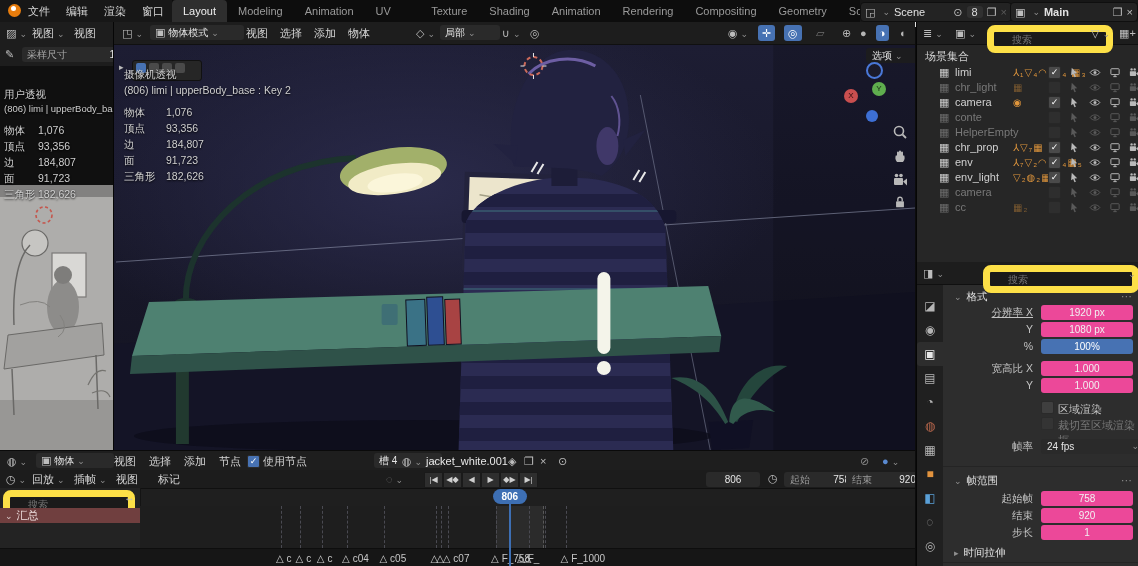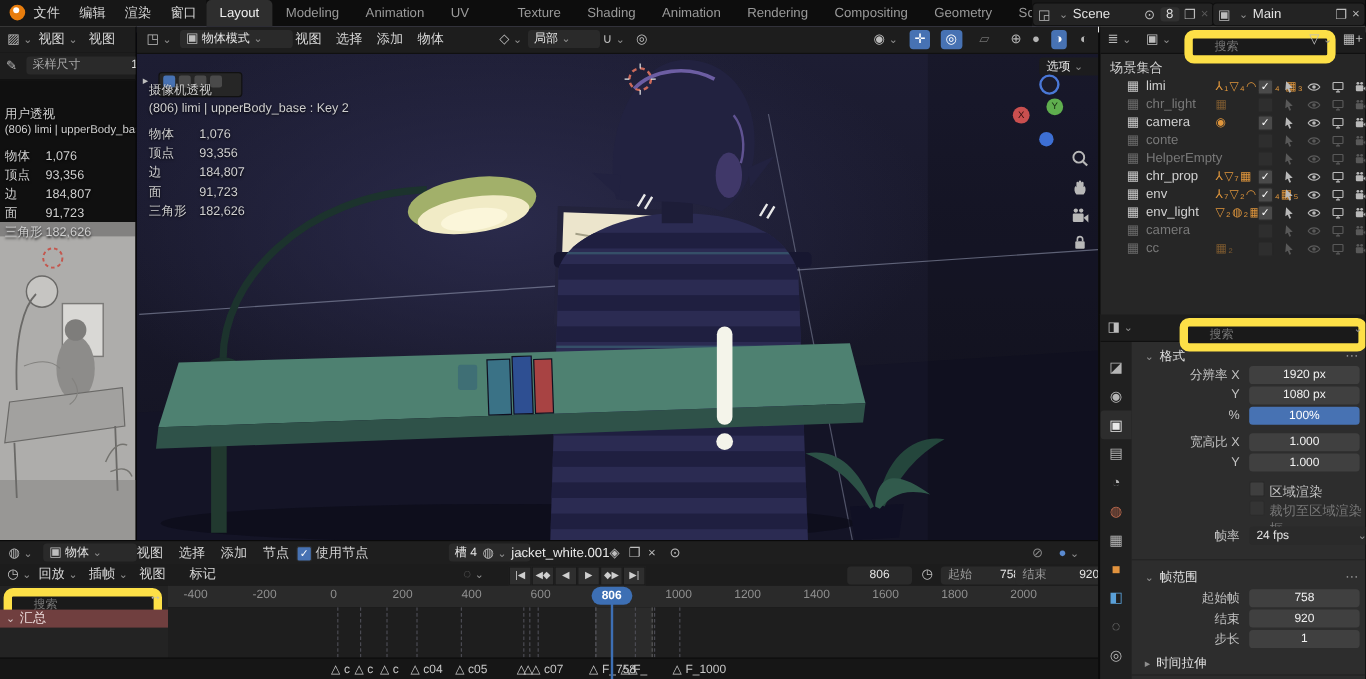--- a/index.html
+++ b/index.html
@@ -5,21 +5,21 @@
   html,body{margin:0;padding:0;background:#000;}
   #app{position:relative;width:1138px;height:566px;overflow:hidden;background:#0c0c0c;
        font-family:"Liberation Sans","DejaVu Sans",sans-serif;font-size:11px;color:#d0d0d0;
        -webkit-user-select:none;user-select:none;}
   .abs{position:absolute;}
   .pane{position:absolute;overflow:hidden;}
   .hdr{position:absolute;left:0;right:0;top:0;height:22px;background:#1d1d1d;border-bottom:1px solid #101010;}
   .menu{position:absolute;top:0;height:22px;line-height:22px;color:#d6d6d6;padding:0 2px;cursor:default;}
   .chev{color:#8f8f8f;font-size:9px;margin-left:3px;}
   .ico{color:#bdbdbd;font-size:11px;}
-  .fld{position:absolute;background:#404040;border-radius:3px;color:#f1f1f1;text-align:center;line-height:15px;height:15px;font-size:10px;}
+  .fld{position:absolute;background:#ec4899;border-radius:3px;color:#f1f1f1;text-align:center;line-height:15px;height:15px;font-size:10px;}
   .dark-fld{background:#2a2a2a;color:#e5e5e5;}
   .blue{background:#4772b3 !important;color:#fff !important;}
   .cb{width:11px;height:11px;background:#3f3f3f;border:1px solid #2a2a2a;border-radius:2px;display:inline-block;
       color:#fff;font-size:9px;line-height:11px;text-align:center;}
   .cb.on{background:#4a4a4a;}
   .tab{height:22px;line-height:22px;padding:0 11px;color:#9a9a9a;display:inline-block;}
   .tab.active{background:#2e2e2e;color:#f0f0f0;border-radius:4px 4px 0 0;}
   .ovl{position:absolute;color:#cfcfcf;text-shadow:0 1px 2px rgba(0,0,0,.9);font-size:10.5px;}
   .stat-row{height:16px;line-height:16px;display:flex;}
   .widget{position:absolute;background:#232323;border:1px solid #0f0f0f;border-radius:4px;height:18px;display:flex;align-items:center;padding:0 4px;gap:4px;}
@@ -81,21 +81,21 @@
       <span class="chev">⌄</span>
       <span style="flex:1;color:#e2e2e2;">Scene</span>
       <span class="ico">⊙</span>
       <span style="background:#303030;border-radius:3px;padding:0 5px;color:#dcdcdc;">8</span>
       <span class="ico">❐</span>
       <span class="ico" style="color:#5a5a5a;">×</span>
     </div>
     <div class="widget" style="left:1010px;top:2px;width:118px;">
       <span class="ico">▣</span>
       <span class="chev">⌄</span>
-      <span style="flex:1;color:#e2e2e2;">Main</span>
+      <span style="flex:1;color:#e2e2e2;font-weight:bold;">Main</span>
       <span class="ico">❐</span>
       <span class="ico">×</span>
     </div>
   </div>
 
   <div class="pane" id="left-pane" style="left:0;top:22px;width:113px;height:428px;background:#101010;border-right:1px solid #060606;">
     <div class="hdr">
       <span class="menu" style="left:4px;">
         <span class="ico">▨</span><span class="chev">⌄</span></span>
       <span class="menu" style="left:30px;">
@@ -668,21 +668,21 @@
     <div class="hdr" style="background:#1d1d1d;">
       <span class="menu" style="left:4px;">
         <span class="ico">◨</span><span class="chev">⌄</span></span>
       <span class="mag" style="left:72px;top:6px;"></span>
       <input class="search abs" style="left: 66px; top: 3px; width: 118px;" placeholder="搜索">
       <span class="chev abs" style="left:208px;top:7px;">⌄</span>
     </div>
     <div id="prop-content" class="abs" style="left:26px;top:22px;width:196px;height:282px;">
         <div class="pnlhdr" style="left: 8px; top: 6px;"><span class="chev" style="margin-right:5px;">⌄</span><span>格式</span></div>
         <span class="ico" style="position: absolute; left: 178px; top: 6px; color: rgb(138, 138, 138);">⋯</span>
-        <div class="plabel" style="left: 0px; top: 22px; width: 90px;">分辨率 X</div>
+        <div class="plabel" style="left: 0px; top: 22px; width: 90px; text-decoration: underline;">分辨率 X</div>
         <div class="fld" style="left: 98px; top: 21px; width: 92px;">1920 px</div>
         <div class="plabel" style="left: 0px; top: 39px; width: 90px;">Y</div>
         <div class="fld" style="left: 98px; top: 38px; width: 92px;">1080 px</div>
         <div class="plabel" style="left: 0px; top: 56px; width: 90px;">%</div>
         <div class="fld blue" style="left: 98px; top: 55px; width: 92px;">100%</div>
         <div class="plabel" style="left: 0px; top: 78px; width: 90px;">宽高比 X</div>
         <div class="fld" style="left: 98px; top: 77px; width: 92px;">1.000</div>
         <div class="plabel" style="left: 0px; top: 95px; width: 90px;">Y</div>
         <div class="fld" style="left: 98px; top: 94px; width: 92px;">1.000</div>
         <span class="cb" style="position: absolute; left: 98px; top: 117px;"></span>
@@ -763,34 +763,20 @@
 
     <div class="abs" style="left:0;top:18px;width:140px;height:60px;background:#232323;border-right:1px solid #141414;">
       <span class="mag" style="left:8px;top:5px;"></span>
       <input class="search abs" style="left: 3px; top: 2px; width: 94px;" placeholder="搜索">
       <span class="ico abs" style="left:124px;top:3px;">↔</span>
       <div class="abs" style="left:0;top:20px;width:140px;height:15px;background:#703f3f;line-height:15px;color:#efe0e0;">
         <span class="chev" style="color:#d8c8c8;margin:0 4px 0 5px;">⌄</span><span>汇总</span>
       </div>
     </div>
 
-    <div class="abs" id="ruler" style="left:140px;top:18px;width:775px;height:18px;background:#2a2a2a;border-bottom:1px solid #151515;overflow:hidden;">
-        <span class="tick" style="left: 23px;">-400</span>
-        <span class="tick" style="left: 80.5px;">-200</span>
-        <span class="tick" style="left: 138px;">0</span>
-        <span class="tick" style="left: 195.5px;">200</span>
-        <span class="tick" style="left: 253px;">400</span>
-        <span class="tick" style="left: 310.5px;">600</span>
-        <span class="tick" style="left: 425.5px;">1000</span>
-        <span class="tick" style="left: 483px;">1200</span>
-        <span class="tick" style="left: 540.5px;">1400</span>
-        <span class="tick" style="left: 598px;">1600</span>
-        <span class="tick" style="left: 655.5px;">1800</span>
-        <span class="tick" style="left: 713px;">2000</span>
-      </div>
     <div class="abs" id="keyarea" style="left:140px;top:36px;width:775px;height:42px;background:#1e1e1e;overflow:hidden;">
         <div style="position: absolute; left: 355.925px; top: 0px; width: 46.575px; height: 42px; background: rgba(255, 255, 255, 0.06); border-left: 1px dashed rgb(90, 90, 90); border-right: 1px dashed rgb(90, 90, 90);"></div>
         <div style="position: absolute; left: 140.875px; top: 0px; width: 0px; height: 42px; border-left: 1px dashed rgb(74, 74, 82);"></div>
         <div style="position: absolute; left: 160.425px; top: 0px; width: 0px; height: 42px; border-left: 1px dashed rgb(74, 74, 82);"></div>
         <div style="position: absolute; left: 181.7px; top: 0px; width: 0px; height: 42px; border-left: 1px dashed rgb(74, 74, 82);"></div>
         <div style="position: absolute; left: 207px; top: 0px; width: 0px; height: 42px; border-left: 1px dashed rgb(74, 74, 82);"></div>
         <div style="position: absolute; left: 244.375px; top: 0px; width: 0px; height: 42px; border-left: 1px dashed rgb(74, 74, 82);"></div>
         <div style="position: absolute; left: 295.55px; top: 0px; width: 0px; height: 42px; border-left: 1px dashed rgb(74, 74, 82);"></div>
         <div style="position: absolute; left: 301.3px; top: 0px; width: 0px; height: 42px; border-left: 1px dashed rgb(74, 74, 82);"></div>
         <div style="position: absolute; left: 307.625px; top: 0px; width: 0px; height: 42px; border-left: 1px dashed rgb(74, 74, 82);"></div>

